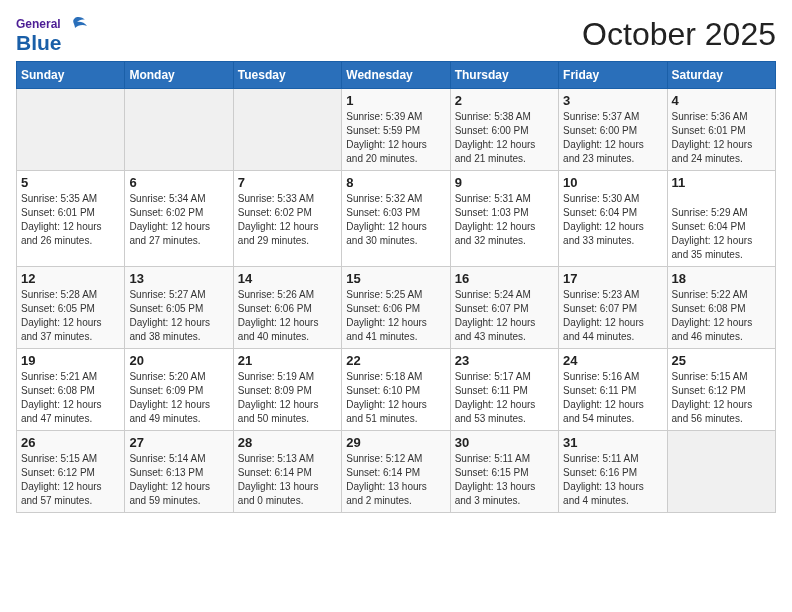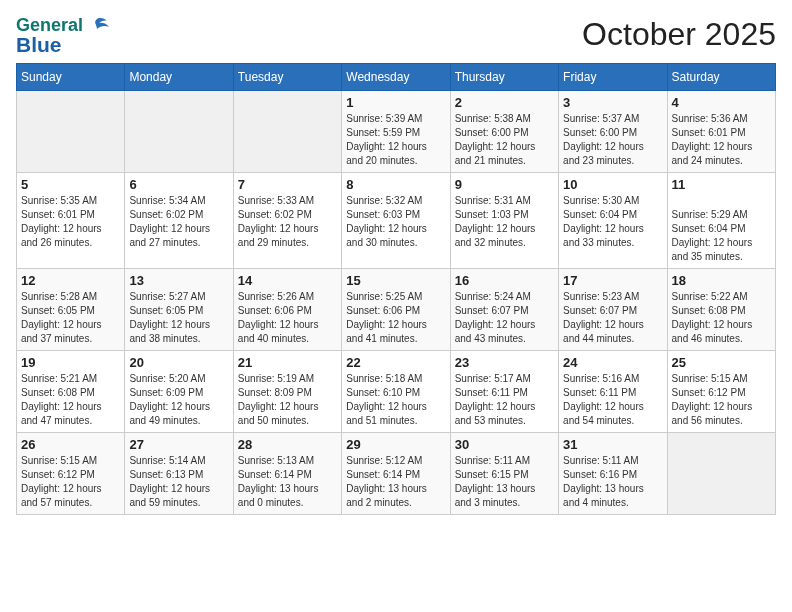--- a/index.html
+++ b/index.html
@@ -16,23 +16,23 @@
       justify-content: space-between;
       margin-bottom: 8px;
     }
     .logo {
       display: flex;
       flex-direction: column;
       align-items: flex-start;
       line-height: 1;
     }
     .logo-general {
-      font-size: 18px;
+      font-size: 12px;
       font-weight: bold;
-      color: #0f766e;
+      color: #4c1d95;
     }
     .logo-blue {
       font-size: 21px;
       font-weight: bold;
       color: #1a5fa8;
     }
     .logo-icon {
       width: 24px;
       height: 16px;
       display: inline-block;
@@ -59,21 +59,21 @@
       width: 100%;
       border-collapse: collapse;
       font-size: 11px;
     }
     .calendar thead th {
       background: #2a6fba;
       color: #fff;
       padding: 6px 4px;
       text-align: left;
       font-size: 12px;
-      font-weight: normal;
+      font-weight: bold;
       border: 1px solid #1a5fa8;
     }
     .calendar tbody td {
       border: 1px solid #ccc;
       vertical-align: top;
       padding: 4px;
       width: calc(100% / 7);
       min-height: 80px;
     }
     .calendar tbody tr:nth-child(odd) td {

